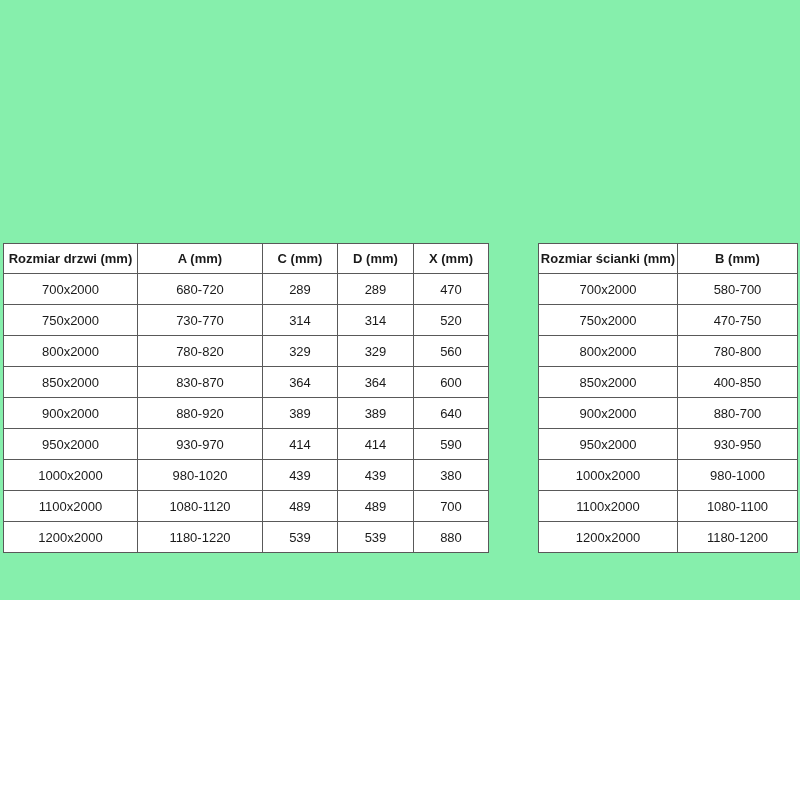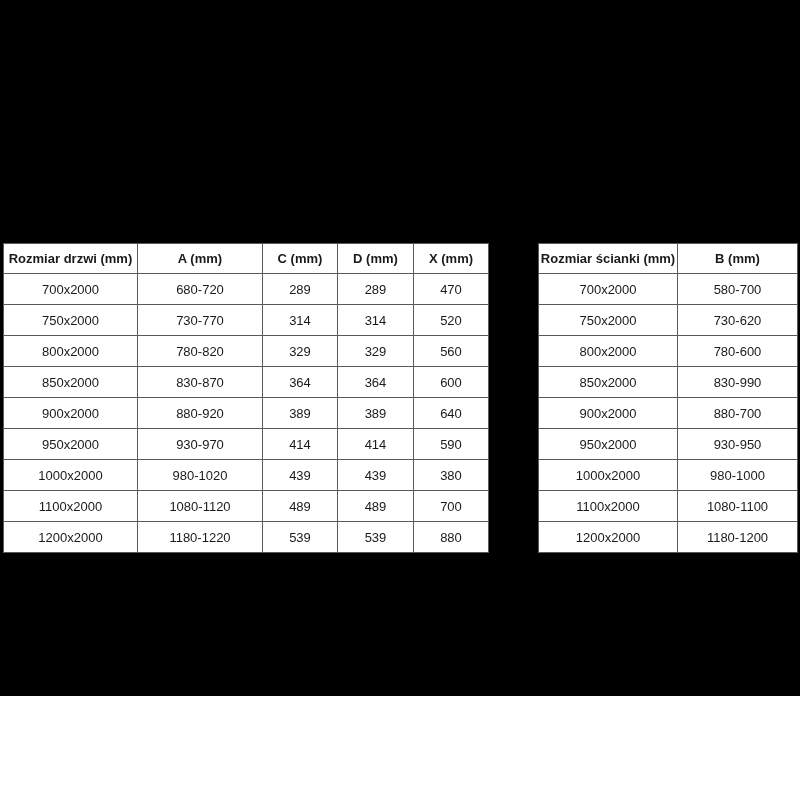--- a/index.html
+++ b/index.html
@@ -3,22 +3,22 @@
 <meta charset="utf-8">
 <style>
   html, body {
     margin: 0;
     padding: 0;
     background: #ffffff;
   }
   .canvas {
     position: relative;
     width: 800px;
-    height: 696px;
-    background: #000000;
+    height: 600px;
+    background: #86efac;
     font-family: "Liberation Sans", "DejaVu Sans", sans-serif;
     color: #1a1a1a;
   }
   table.spec {
     position: absolute;
     border-collapse: collapse;
     table-layout: fixed;
     background: #ffffff;
   }
   table.spec th,
@@ -142,29 +142,29 @@
           <th>B (mm)</th>
         </tr>
       </thead>
       <tbody>
         <tr>
           <td>700x2000</td>
           <td>580-700</td>
         </tr>
         <tr>
           <td>750x2000</td>
-          <td>730-620</td>
+          <td>470-750</td>
         </tr>
         <tr>
           <td>800x2000</td>
-          <td>780-600</td>
+          <td>780-800</td>
         </tr>
         <tr>
           <td>850x2000</td>
-          <td>830-990</td>
+          <td>400-850</td>
         </tr>
         <tr>
           <td>900x2000</td>
           <td>880-700</td>
         </tr>
         <tr>
           <td>950x2000</td>
           <td>930-950</td>
         </tr>
         <tr>

